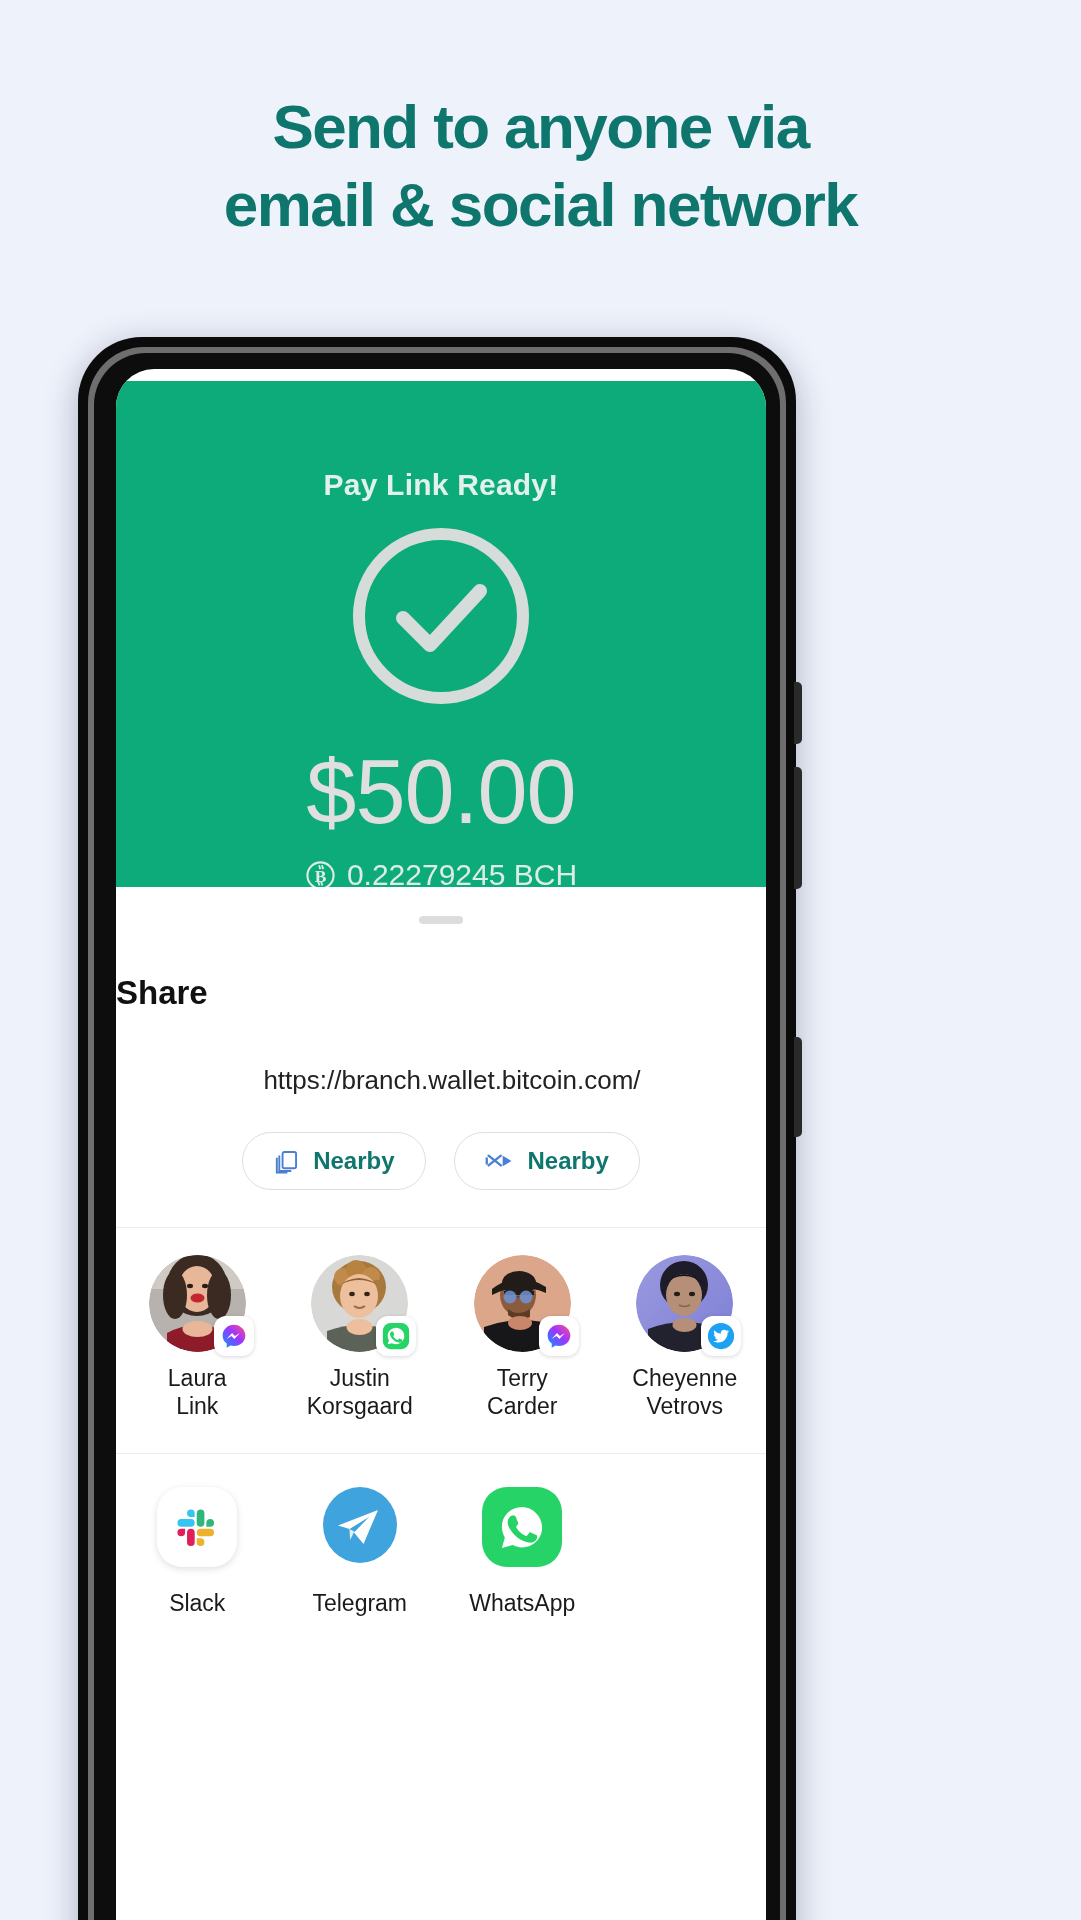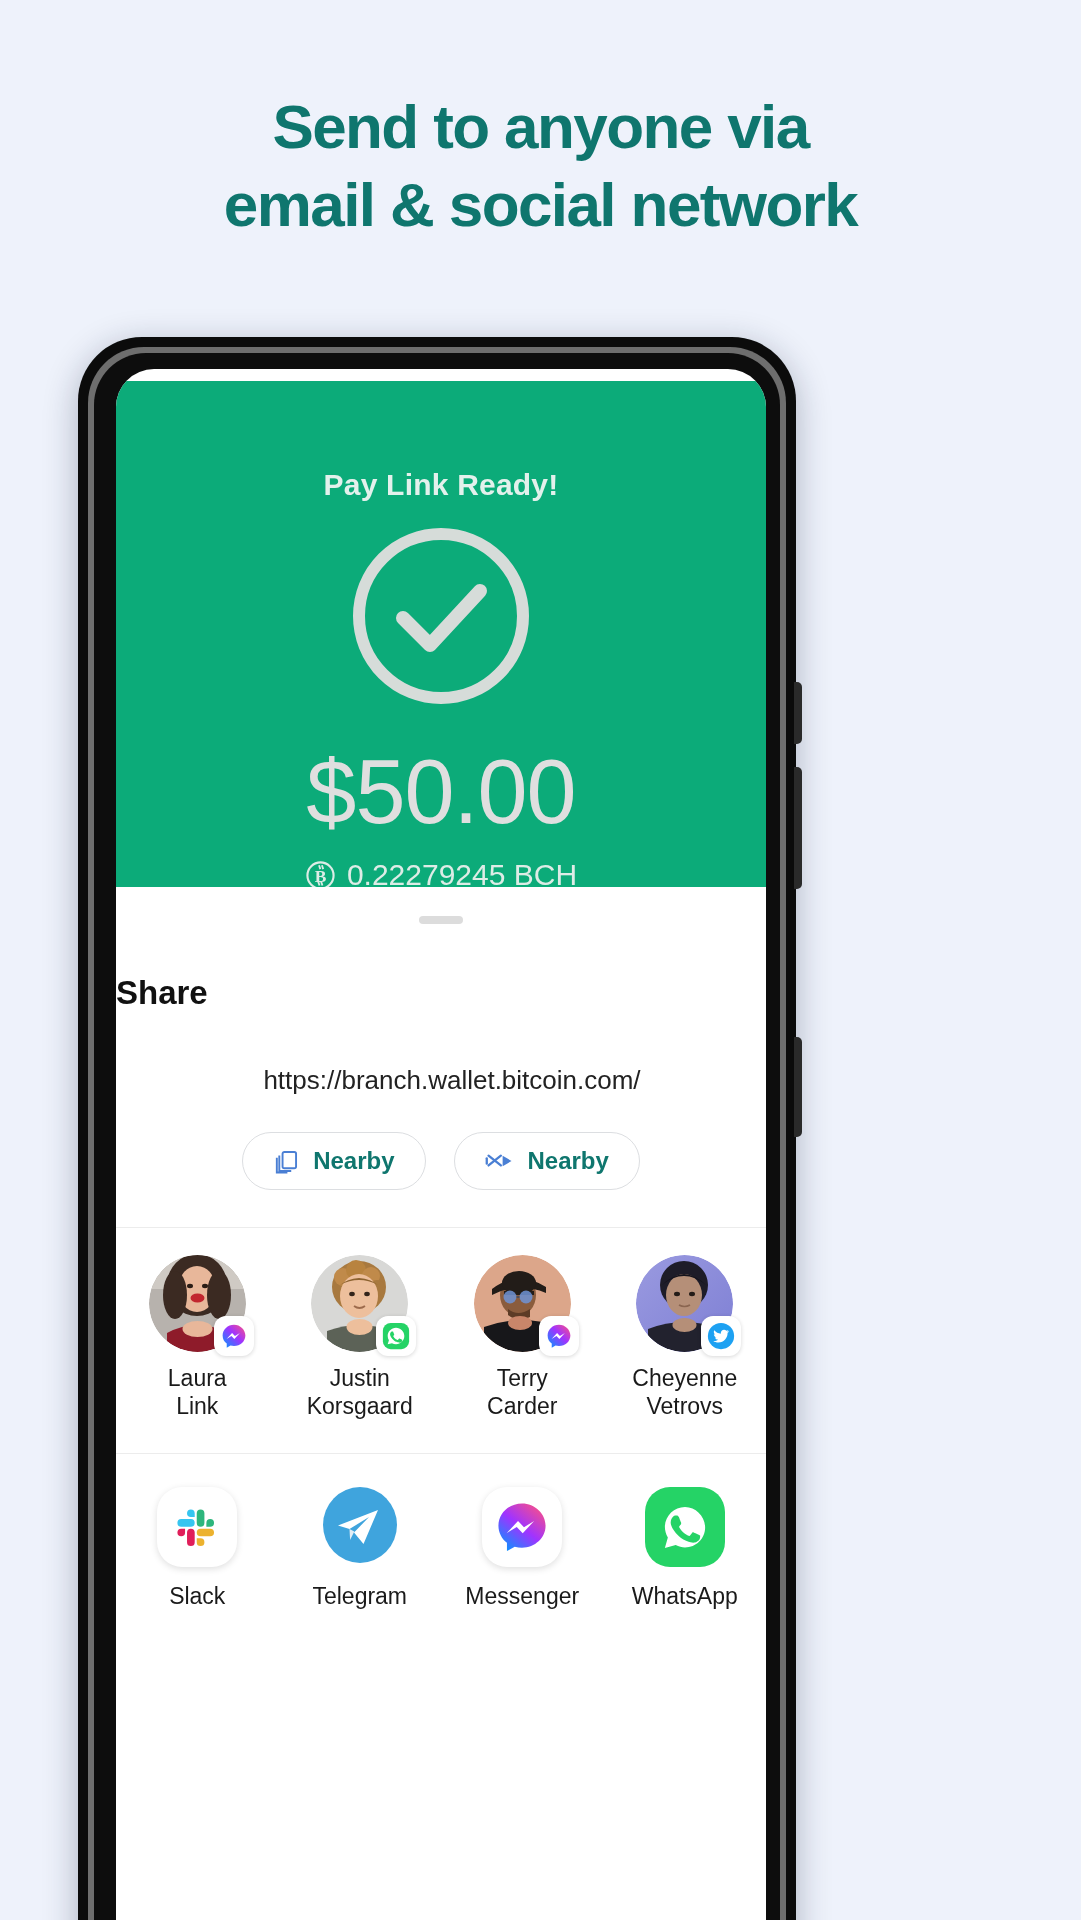--- a/index.html
+++ b/index.html
@@ -261,20 +261,21 @@
     left: 0;
     width: 650px;
     display: flex;
   }
   .app {
     width: 162.5px;
     display: flex;
     flex-direction: column;
     align-items: center;
     cursor: pointer;
+    gap: 7px;
   }
   .app-icon {
     width: 80px;
     height: 80px;
     display: flex;
     align-items: center;
     justify-content: center;
     position: relative;
   }
   .app-label {
@@ -568,38 +569,20 @@
               <svg width="80" height="80" viewBox="0 0 80 80">
                 <ellipse cx="40" cy="40" rx="37" ry="38" fill="#3fa4dd"></ellipse>
                 <path d="M18 40.5l40-15.5-14.5 34-9.5-11.5L49 32 29.5 44z" fill="#fff"></path>
                 <path d="M29.5 44l.6 11 4.2-8.5z" fill="#e3eef5"></path>
               </svg>
             </div>
           </div>
           <div class="app-label">Telegram</div>
         </div>
 
-        <div class="app">
-          <div class="app-icon">
-            <div class="sq-tile">
-              <svg width="58" height="58" viewBox="0 0 32 32">
-                <defs>
-                    <linearGradient id="mg3" x1="0.1" y1="1" x2="0.9" y2="0">
-                  <stop offset="0" stop-color="#0099ff"></stop>
-                      <stop offset="0.5" stop-color="#a033ff"></stop>
-                  <stop offset="1" stop-color="#ff5280"></stop>
-                    </linearGradient>
-                  </defs>
-                <path d="M16 3C8.8 3 3 8.5 3 15.3c0 3.8 1.8 7.2 4.7 9.4v4.6l4.3-2.4c1.2.3 2.6.5 4 .5 7.2 0 13-5.5 13-12.1S23.2 3 16 3z" fill="url(#mg3)"></path>
-                <path d="M7.5 19.4l6.3-6.7 3.3 3.4 5.6-3.4-6.3 6.7-3.3-3.4z" fill="#fff"></path>
-              </svg>
-            </div>
-          </div>
-          <div class="app-label">Messenger</div>
-        </div>
 
         <div class="app">
           <div class="app-icon">
             <div style="width:80px;height:80px;border-radius:25px;background:#25d366;display:flex;align-items:center;justify-content:center;">
               <svg width="56" height="56" viewBox="0 0 32 32">
                 <path d="M16 4.5c-6.3 0-11.5 5.1-11.5 11.4 0 2.2.6 4.3 1.7 6.1L4.5 28l6.2-1.7c1.7.9 3.6 1.4 5.3 1.4 6.3 0 11.5-5.1 11.5-11.4S22.3 4.5 16 4.5z" fill="#fff"></path>
                 <path d="M12.3 10.1c-.3-.7-.6-.7-1-.7h-.8c-.3 0-.8.1-1.2.6-.4.5-1.5 1.4-1.5 3.4 0 2 1.5 4 1.7 4.3.2.3 2.9 4.6 7.1 6.2 3.5 1.4 4.2 1.1 5 1 .8-.1 2.5-1 2.8-2 .3-1 .3-1.8.2-2-.1-.2-.4-.3-.8-.5-.4-.2-2.4-1.2-2.8-1.3-.4-.1-.6-.2-.9.2-.3.4-1 1.3-1.2 1.6-.2.3-.4.3-.8.1-.4-.2-1.7-.6-3.2-2-1.2-1.1-2-2.4-2.2-2.8-.2-.4 0-.6.2-.8.2-.2.4-.5.6-.7.2-.2.2-.4.3-.7.1-.3 0-.5-.1-.7-.1-.2-.9-2.2-1.2-3z" fill="#25d366"></path>
               </svg>
             </div>
           </div>

